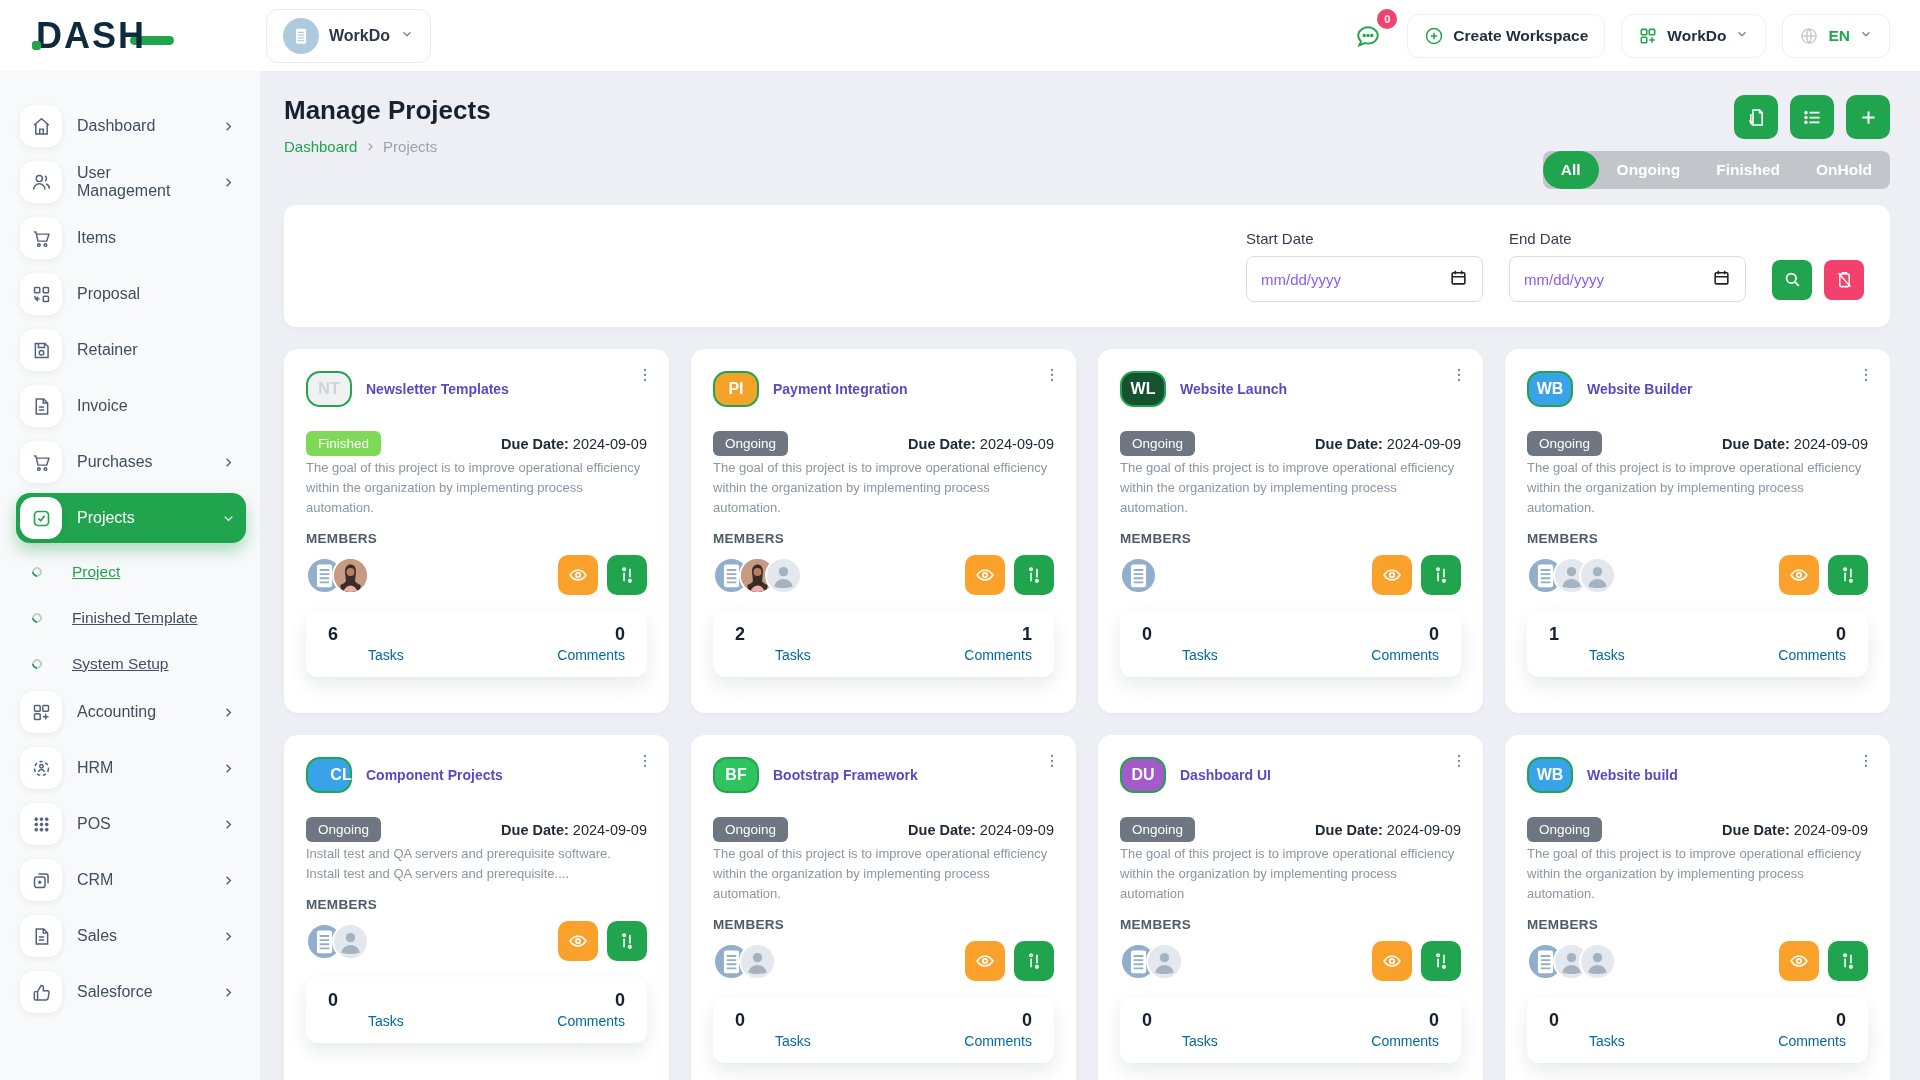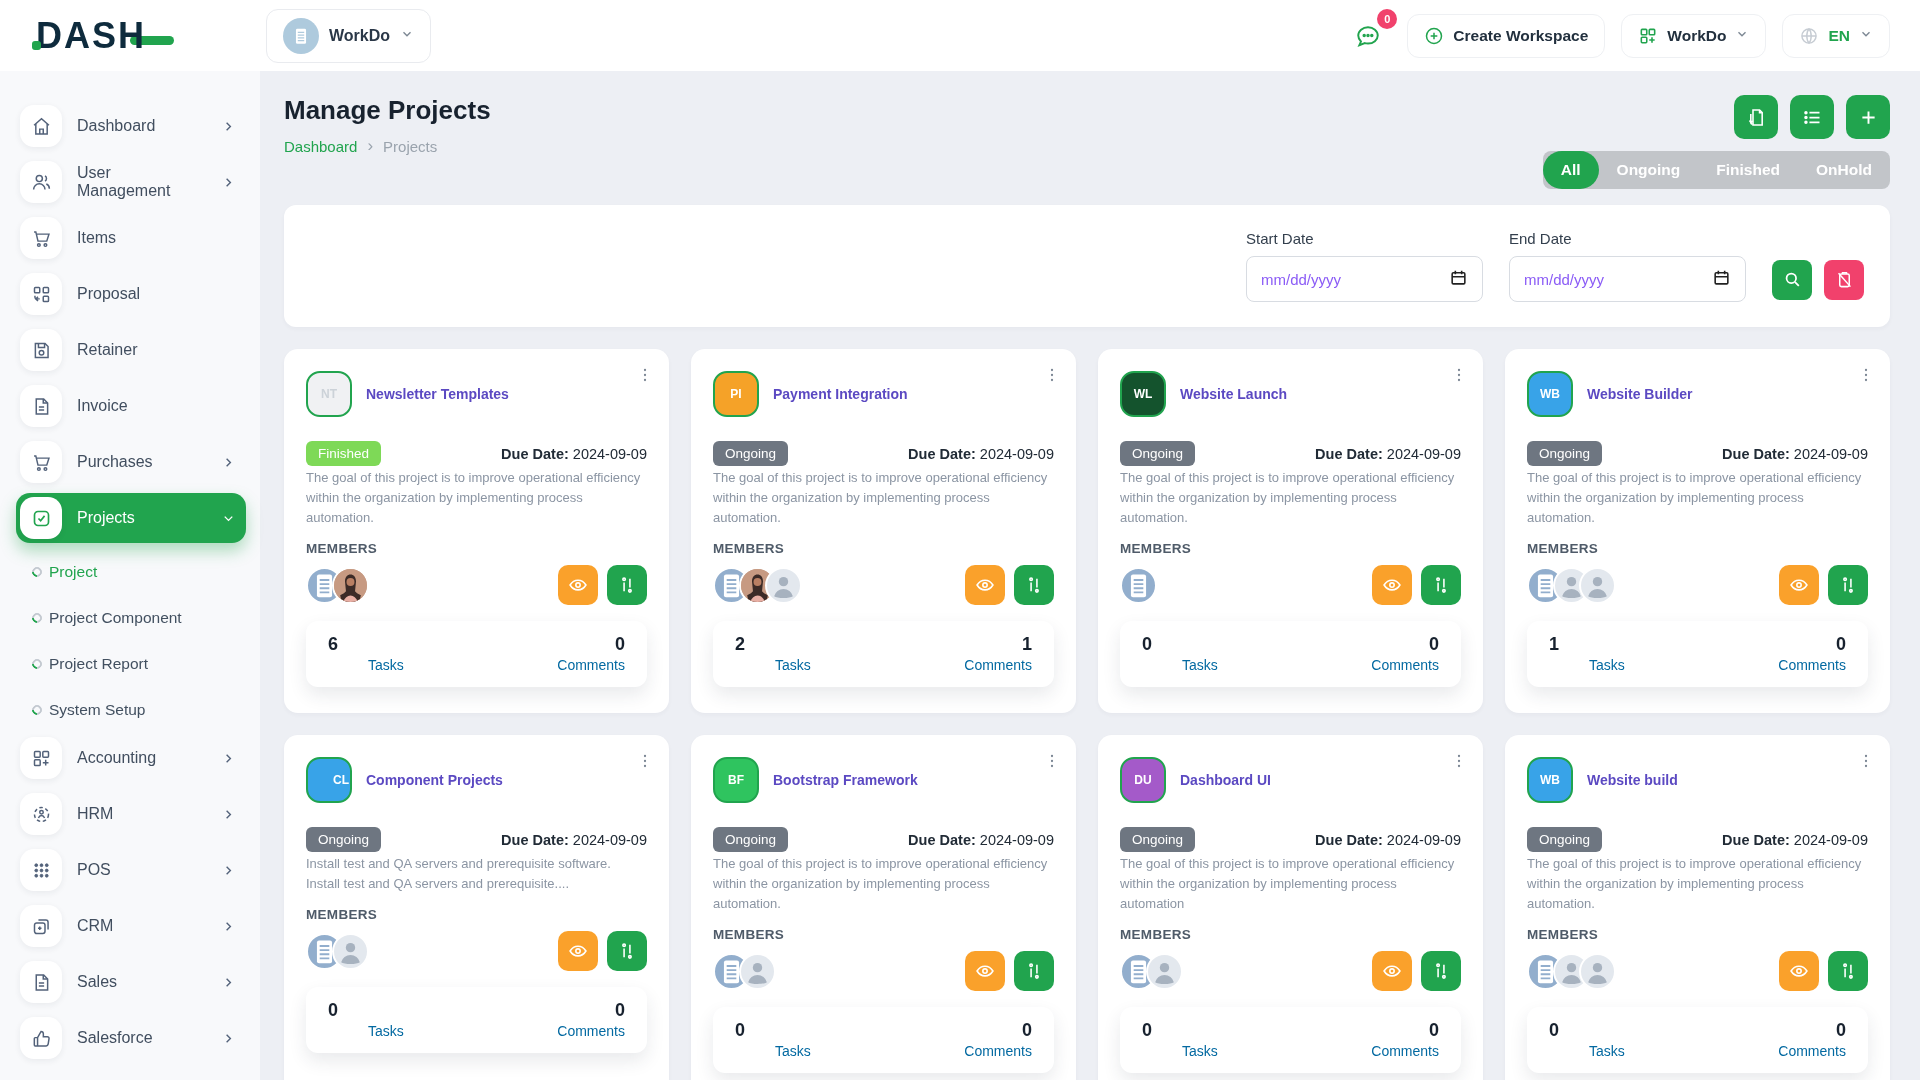--- a/index.html
+++ b/index.html
@@ -47,22 +47,22 @@
     font-size:16px; font-weight:500; }
   .tile { width:42px; height:42px; background:#fff; border-radius:14px; flex-shrink:0;
     box-shadow:0 2px 6px rgba(30,40,60,.07); display:flex; align-items:center;
     justify-content:center; color:#53627a; }
   .tile svg { width:21px; height:21px; stroke:#53627a; }
   .chev { margin-left:auto; display:flex; }
   .chev svg { width:15px; height:15px; stroke:#53627a; }
   .side-item.active { background:#21a44e; color:#fff; box-shadow:0 8px 16px rgba(33,164,78,.35); }
   .side-item.active .tile svg { stroke:#21a44e; }
   .side-item.active .chev svg { stroke:#fff; }
-  .sub-item { display:flex; align-items:center; gap:7px; height:46px; padding-left:16px;
-    font-size:15.5px; color:#425060; cursor:pointer; }
+  .sub-item { display:flex; align-items:center; gap:30px; height:46px; padding-left:16px;
+    font-size:15.5px; color:#425060; cursor:pointer;text-decoration:underline; }
   .bullet { width:10px; height:10px; border-radius:50%; border:2.5px solid #c3c9d0;
     border-left-color:#21a44e; transform:rotate(-45deg); flex-shrink:0; }
   .sub-item.active { color:#21a44e; }
 
   
   .page-head { display:flex; justify-content:space-between; }
   .page-title { font-size:26px; font-weight:700; color:#18222f; }
   .crumbs { margin-top:10px; font-size:15px; display:flex; align-items:center; gap:10px; }
   .crumb-home { color:#21a44e; text-decoration:none; cursor:pointer; }
   .crumb-sep { color:#9aa3ad; font-size:17px; }
@@ -94,22 +94,22 @@
   .fbtn.pink { background:#f1416c; }
   .fbtn svg { width:19px; height:19px; stroke:#fff; }
 
   
   .grid { margin-top:22px; display:grid; grid-template-columns:repeat(4,1fr); gap:22px; }
   .card { position:relative; background:#fff; border-radius:14px; padding:22px 22px 20px;
     height:364px; box-shadow:0 2px 4px rgba(40,50,70,.04); display:flex; flex-direction:column; }
   .dots { position:absolute; top:18px; right:16px; cursor:pointer; display:flex; }
   .dots svg { width:16px; height:16px; fill:#7b8694; }
   .card-head { display:flex; align-items:center; gap:14px; }
-  .ptile { width:46px; height:46px; border-radius:14px; border:2px solid #21a44e;
-    display:flex; align-items:center; justify-content:center; font-size:12px; font-weight:700; }
+  .ptile { width:46px; height:36px; border-radius:14px; border:2px solid #21a44e;
+    display:flex; align-items:center; justify-content:center; font-size:16px; font-weight:700; }
   .ptitle { font-size:14px; font-weight:700; color:#5b49c2; text-decoration:none; cursor:pointer; }
   .status-row { margin-top:24px; display:flex; align-items:center; justify-content:space-between; }
   .badge { padding:5px 12px; border-radius:6px; font-size:13.5px; color:#fff; }
   .badge-finished { background:#7ed957; }
   .badge-ongoing { background:#6e7681; }
   .due { font-size:14.5px; color:#212b36; }
   .due b { font-weight:700; }
   .desc { margin-top:2px; font-size:13px; line-height:1.55; color:#8b95a3; }
   .members-label { margin-top:13px; font-size:13.5px; font-weight:700; color:#4f5b69; letter-spacing:.3px; }
   .members-row { margin-top:9px; display:flex; align-items:center; justify-content:space-between; }
@@ -311,25 +311,21 @@
           </svg>
         </span>
     </div>
 
     <div class="sub-item active">
       <span class="bullet"></span>
       <span>Project</span>
     </div>
     <div class="sub-item">
       <span class="bullet"></span>
-      <span>Project Component</span>
-    </div>
-    <div class="sub-item">
-      <span class="bullet"></span>
-      <span>Project Report</span>
+      <span>Finished Template</span>
     </div>
     <div class="sub-item">
       <span class="bullet"></span>
       <span>System Setup</span>
     </div>
 
     <div class="side-item">
       <span class="tile">
           <svg viewBox="0 0 24 24" fill="none" stroke-width="1.7">
             <rect x="4" y="4" width="6.5" height="6.5" rx="1"></rect>

